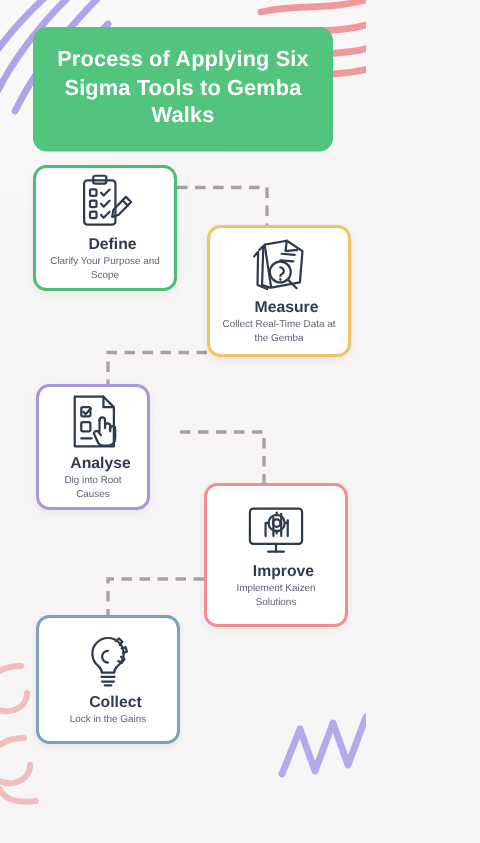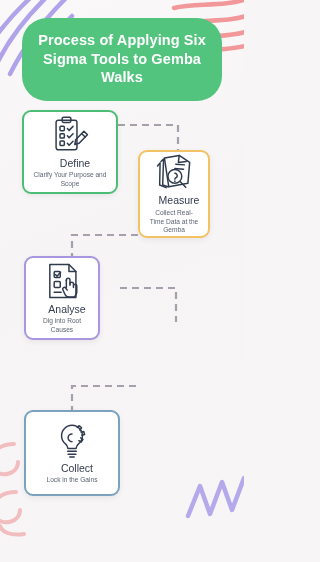--- a/index.html
+++ b/index.html
@@ -87,38 +87,38 @@
     justify-content: center;
     margin-bottom: 3px;
   }
   .card-icon svg {
     width: 100%;
     height: 100%;
     display: block;
   }
   .card-title {
     font-size: 10.5px;
-    font-weight: normal;
+    font-weight: bold;
     color: #323b4e;
     line-height: 1.1;
     margin-bottom: 2px;
     text-align: right;
     padding-left: 10px;
   }
   .card-desc {
     font-size: 6.6px;
     color: #5d6472;
     line-height: 1.3;
     text-align: center;
     padding: 0 2px;
   }
 
   
   .card-define  { left: 22px;  top: 110px; width: 96px;  height: 84px; }
-  .card-measure { left: 138px; top: 150px; width: 72px;  height: 88px; }
+  .card-measure { left: 138px; top: 150px; width: 96px;  height: 88px; }
   .card-analyse { left: 24px;  top: 256px; width: 76px;  height: 84px; }
   .card-improve { left: 136px; top: 322px; width: 96px;  height: 96px; }
   .card-control { left: 24px;  top: 410px; width: 96px;  height: 86px; }
 </style>
 </head>
 <body>
 
 <div id="infographic" style="background-color: rgb(247, 245, 245);">
 
   <svg class="deco deco-tl" width="90" height="95" viewBox="0 0 90 95" fill="none">
@@ -147,21 +147,21 @@
       <path d="M44 98 C 30 100, 22 96, 20 90"></path>
     </g>
   </svg>
 
   <svg class="deco deco-br" width="76" height="70" viewBox="0 0 76 70" fill="none">
     <g stroke="#a396e8" stroke-width="4.5" stroke-linecap="round" stroke-linejoin="round" opacity="0.8">
       <path d="M6 52 L 18 22 L 28 50 L 40 18 L 50 46 L 62 14 L 72 38"></path>
     </g>
   </svg>
 
-  <div class="title-banner" style="background: rgb(82, 196, 125); color: rgb(255, 255, 255); border-radius: 25px;">Process of Applying Six Sigma Tools to Gemba Walks</div>
+  <div class="title-banner" style="background: rgb(82, 196, 125); color: rgb(255, 255, 255);">Process of Applying Six Sigma Tools to Gemba Walks</div>
 
   <svg class="connectors" viewBox="0 0 244 562" fill="none">
     <g stroke="#a5a0ab" stroke-width="2.2" stroke-dasharray="7 5" stroke-linecap="butt" fill="none">
       <path d="M118 125 L 178 125 L 178 150"></path>
       <path d="M138 235 L 72 235 L 72 256"></path>
       <path d="M120 288 L 176 288 L 176 322"></path>
       <path d="M136 386 L 72 386 L 72 410"></path>
     </g>
   </svg>
 
@@ -215,20 +215,38 @@
         <path d="M29 22 l 0 8.5"></path>
         <path d="M29 22 a 2.1 2.1 0 0 1 4.2 0 l 0 6"></path>
         <path d="M33.2 26.5 a 2 2 0 0 1 4 0 l 0 4"></path>
         <path d="M37.2 28.5 a 1.9 1.9 0 0 1 3.8 0 l 0 7.5 a 5.5 5.5 0 0 1 -5.5 5.5 l -3.5 0 a 5 5 0 0 1 -4.5 -3 l -2.5 -5.5 a 1.9 1.9 0 0 1 3.2 -2 l 1.8 2.5"></path>
       </svg>
     </div>
     <div class="card-title">Analyse</div>
     <div class="card-desc">Dig into Root Causes</div>
   </div>
 
+  <div class="card card-improve" style="border-color:#ef8f92;">
+    <div class="card-icon">
+      <svg viewBox="0 0 48 46" fill="none" stroke="#2f3a4d" stroke-width="1.7" stroke-linecap="round" stroke-linejoin="round">
+        <rect x="4" y="7" width="40" height="27" rx="2.5"></rect>
+        <path d="M18 40 L 30 40"></path>
+        <path d="M24 34 L 24 40"></path>
+        <path d="M16 28 L 16 19"></path>
+        <path d="M22 28 L 22 14"></path>
+        <path d="M28 28 L 28 11"></path>
+        <path d="M33 28 L 33 16"></path>
+        <path d="M24.5 18 m -6.2 0 a 6.2 6.2 0 1 0 12.4 0 a 6.2 6.2 0 1 0 -12.4 0"></path>
+        <path d="M24.5 15.2 a 2.9 2.9 0 1 0 0 5.8 a 2.9 2.9 0 1 0 0 -5.8"></path>
+        <path d="M24.5 10 l 0 2.2 M24.5 23.8 l 0 2.2 M18.2 18 l -2.2 0 M33 18 l -2.2 0"></path>
+      </svg>
+    </div>
+    <div class="card-title">Improve</div>
+    <div class="card-desc">Implement Kaizen Solutions</div>
+  </div>
 
   <div class="card card-control" style="border-color:#7ba2bd;">
     <div class="card-icon">
       <svg viewBox="0 0 48 46" fill="none" stroke="#2f3a4d" stroke-width="1.7" stroke-linecap="round" stroke-linejoin="round">
         <path d="M16.5 27.5 a 12 12 0 1 1 15 0 c -2 1.6 -2.6 3.4 -2.8 5.2 l -9.4 0 c -0.2 -1.8 -0.8 -3.6 -2.8 -5.2 z"></path>
         <path d="M19 36 L 29 36"></path>
         <path d="M19.5 39.5 L 28.5 39.5"></path>
         <path d="M21.5 42.5 L 26.5 42.5"></path>
         <path d="M30 8.5 l 2.5 -2 l 2.5 2.5 l -2 2.5"></path>
         <path d="M34.5 14 l 3 -0.8 l 1 3.4 l -3 1"></path>

